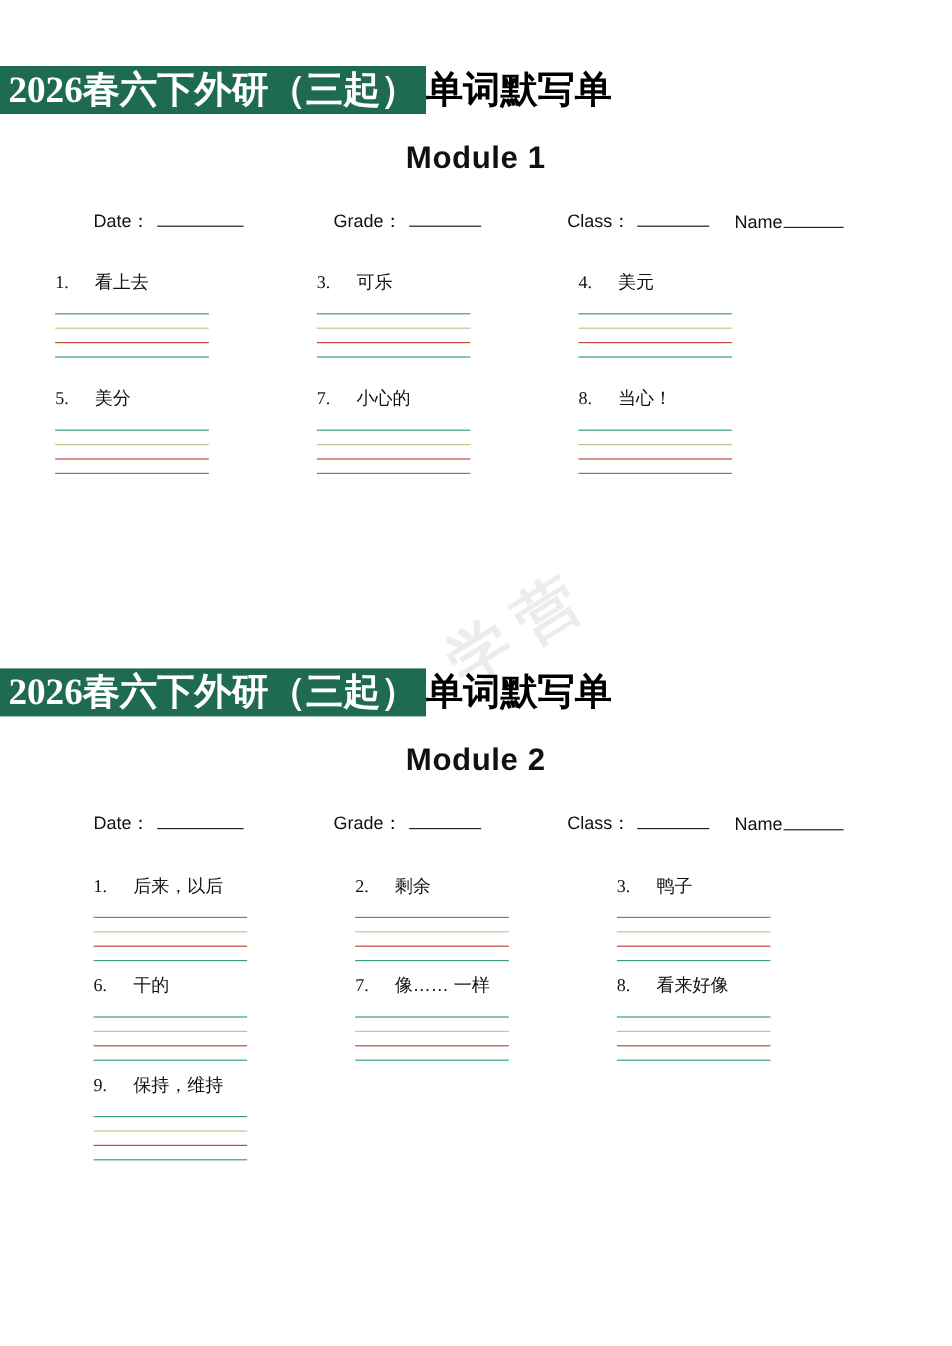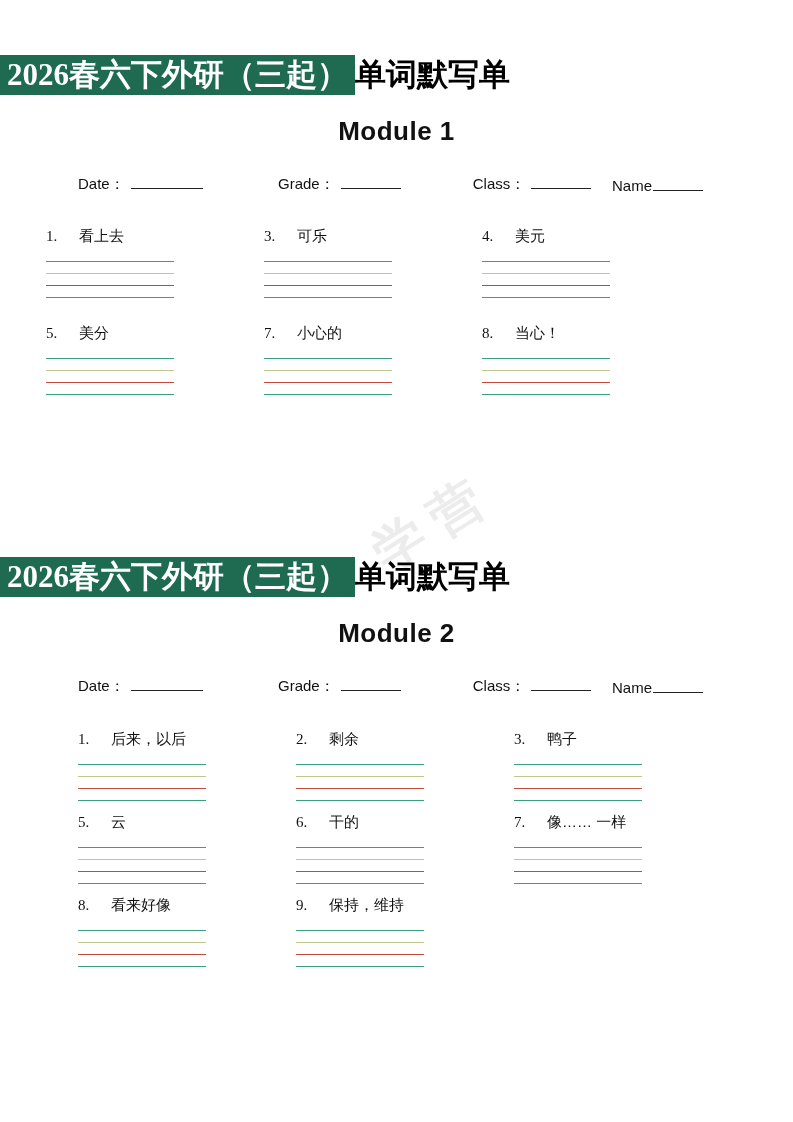--- a/index.html
+++ b/index.html
@@ -206,29 +206,20 @@
         <div class="item">
           <div class="item-label"><span class="num">3.</span><span class="word">鸭子</span></div>
           <div class="lines">
             <div class="wline teal"></div>
             <div class="wline lightgreen"></div>
             <div class="wline red"></div>
             <div class="wline teal"></div>
           </div>
         </div>
         <div class="item">
-          <div class="item-label"><span class="num">5.</span><span class="word">云</span></div>
-          <div class="lines">
-            <div class="wline teal"></div>
-            <div class="wline lightgreen"></div>
-            <div class="wline red"></div>
-            <div class="wline teal"></div>
-          </div>
-        </div>
-        <div class="item">
           <div class="item-label"><span class="num">6.</span><span class="word">干的</span></div>
           <div class="lines">
             <div class="wline teal"></div>
             <div class="wline lightgreen"></div>
             <div class="wline red"></div>
             <div class="wline teal"></div>
           </div>
         </div>
         <div class="item">
           <div class="item-label"><span class="num">7.</span><span class="word">像…… 一样</span></div>

